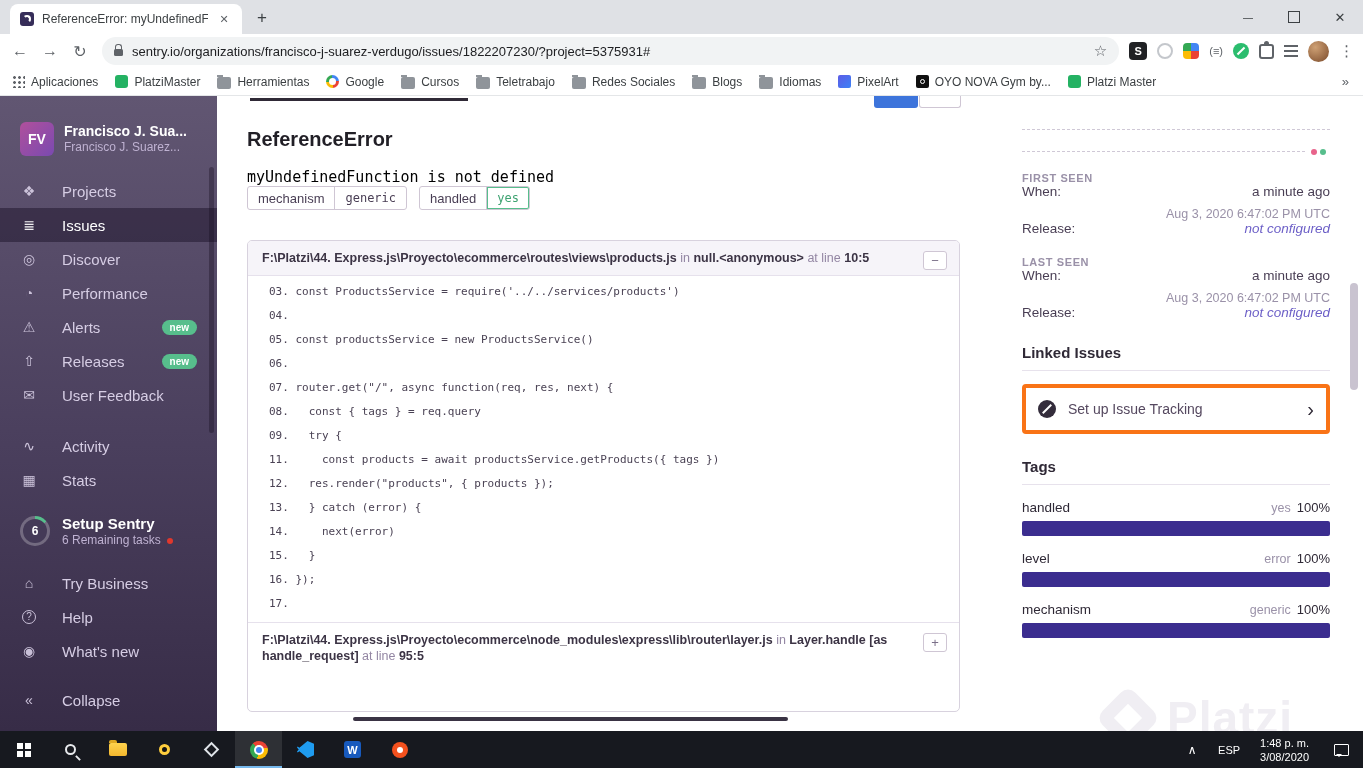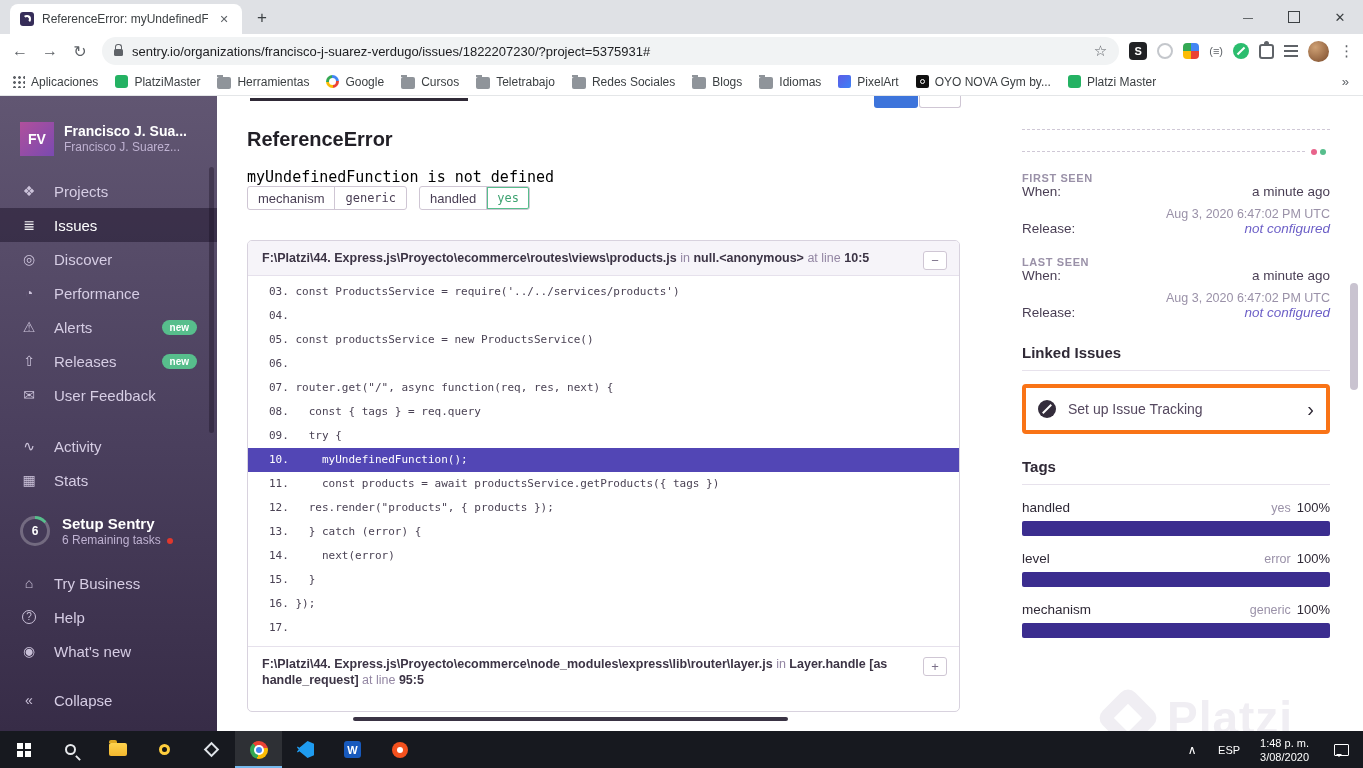--- a/index.html
+++ b/index.html
@@ -66,27 +66,27 @@
   .bmicon.oyo::before{content:"";position:absolute;inset:4px;border:1.5px solid #fff;border-radius:50%}
   .bm-chevron{position:absolute;right:14px;color:#5f6368;font-size:13px}
   .bm-chevron::before{content:"»"}
 
   
   .app{position:absolute;top:96px;left:0;right:0;bottom:37px;background:#fff;overflow:hidden}
 
   
   .sidebar{position:absolute;left:0;top:0;width:217px;height:100%;background:linear-gradient(180deg,#615672 0%,#4a3f5d 55%,#372c47 100%);color:#d6cde4;overflow:hidden}
   .org{display:flex;align-items:center;gap:10px;padding:26px 0 0 20px}
-  .org-avatar{width:34px;height:34px;border-radius:0;background:linear-gradient(135deg,#b0509c,#7a4ab0);color:#fff;font-weight:bold;font-size:14px;display:flex;align-items:center;justify-content:center;flex:none}
+  .org-avatar{width:34px;height:34px;border-radius:6px;background:linear-gradient(135deg,#b0509c,#7a4ab0);color:#fff;font-weight:bold;font-size:14px;display:flex;align-items:center;justify-content:center;flex:none}
   .org-name{font-size:14px;font-weight:700;color:#fff;line-height:17px;white-space:nowrap}
   .org-sub{font-size:12px;color:#bfb2d2;line-height:15px;white-space:nowrap}
   .nav{position:absolute;left:0;right:0}
   .nav.primary{top:78px}
   .nav.secondary{top:333px}
-  .nav-item{height:34px;display:flex;align-items:center;gap:16px;padding:0 20px;font-size:15px;color:#d6cde4;cursor:pointer}
+  .nav-item{height:34px;display:flex;align-items:center;gap:24px;padding:0 20px;font-size:15px;color:#d6cde4;cursor:pointer}
   .nav-item.active{background:rgba(23,14,36,.45);color:#fff}
   .nicon{width:18px;text-align:center;font-size:14px;opacity:.92;flex:none}
   .nicon.projects::before{content:"❖"}
   .nicon.issues::before{content:"≣"}
   .nicon.discover::before{content:"◎"}
   .nicon.performance::before{content:"◔"}
   .nicon.alerts::before{content:"⚠"}
   .nicon.releases::before{content:"⇧"}
   .nicon.feedback::before{content:"✉"}
   .nicon.activity::before{content:"∿"}
@@ -420,21 +420,20 @@
 
         <div class="code">
 
         <div class="code-line"><span>03. const ProductsService = require('../../services/products')</span></div>
             <div class="code-line"><span>04. </span></div>
             <div class="code-line"><span>05. const productsService = new ProductsService()</span></div>
             <div class="code-line"><span>06. </span></div>
             <div class="code-line"><span>07. router.get("/", async function(req, res, next) {</span></div>
             <div class="code-line"><span>08.   const { tags } = req.query</span></div>
             <div class="code-line"><span>09.   try {</span></div>
-            <div class="code-line hl"><span>10.     myUndefinedFunction();</span></div>
             <div class="code-line"><span>11.     const products = await productsService.getProducts({ tags })</span></div>
             <div class="code-line"><span>12.   res.render("products", { products });</span></div>
             <div class="code-line"><span>13.   } catch (error) {</span></div>
             <div class="code-line"><span>14.     next(error)</span></div>
             <div class="code-line"><span>15.   }</span></div>
             <div class="code-line"><span>16. });</span></div>
             <div class="code-line"><span>17. </span></div>
           </div>
 
         <div class="frame-header second">

